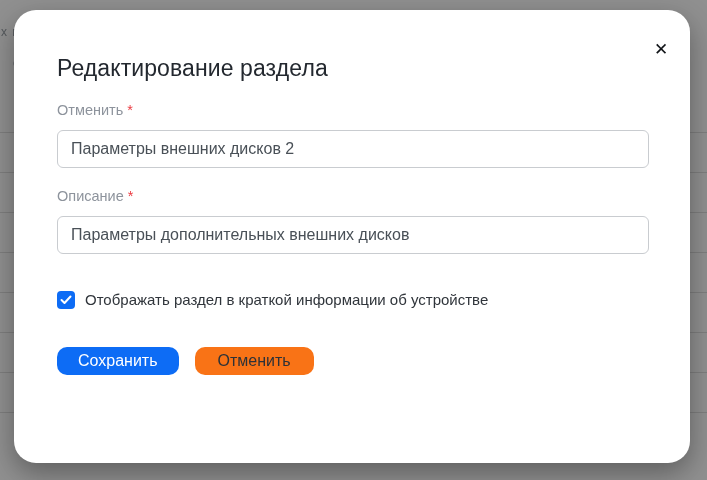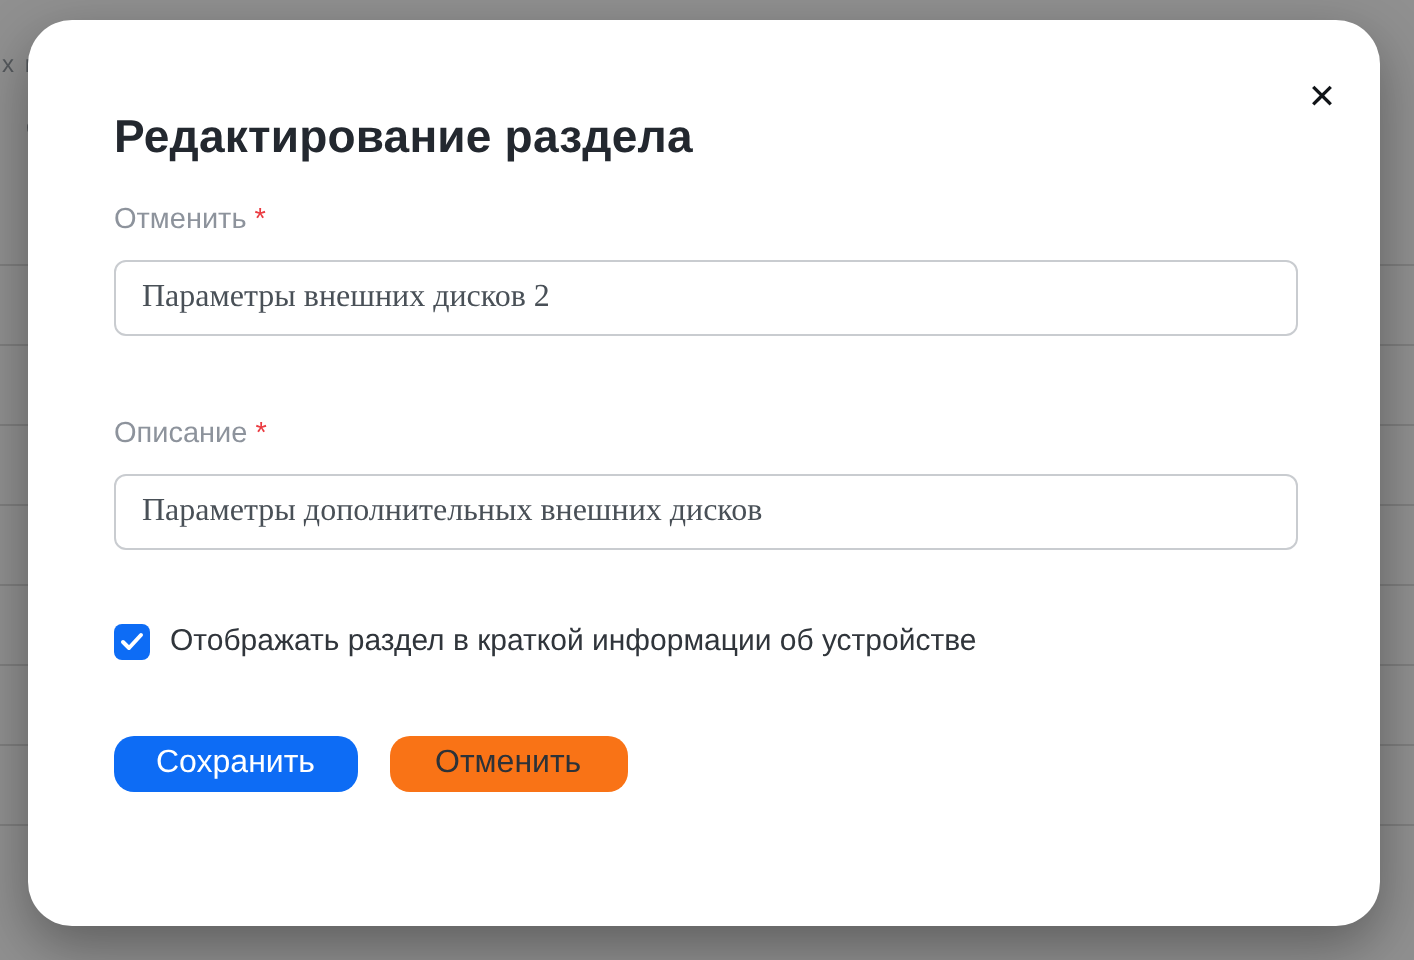--- a/index.html
+++ b/index.html
@@ -45,43 +45,43 @@
     font-size: 17px; font-weight: 700;
     color: #111418;
     cursor: pointer;
     line-height: 26px; text-align: center;
     font-family: "DejaVu Sans", sans-serif;
   }
   .modal-title {
     margin-top: 44px;
     font-size: 23px;
     line-height: 28px;
-    font-weight: 700;
+    font-weight: 400;
     color: #23282f;
     letter-spacing: 0.1px;
   }
   .field-label {
     display: block;
     margin-top: 20px;
     font-size: 14.5px;
     line-height: 17px;
     color: #8d939c;
   }
-  .field-label.second { margin-top: 41px; }
+  .field-label.second { margin-top: 20px; }
   .required-mark { color: #eb3b41; }
   .text-input {
     display: block;
     margin-top: 11px;
     width: 592px; height: 38px;
     border: 1px solid #c9ccd0;
     border-radius: 6px;
     padding: 0 13px;
     font-size: 16px;
     color: #495057;
-    font-family: Liberation Serif, serif;
+    font-family: Liberation Sans, sans-serif;
     background: #ffffff;
     outline: none;
   }
   .checkbox-row {
     margin-top: 36px;
     display: flex;
     align-items: center;
     cursor: pointer;
     width: fit-content;
   }

